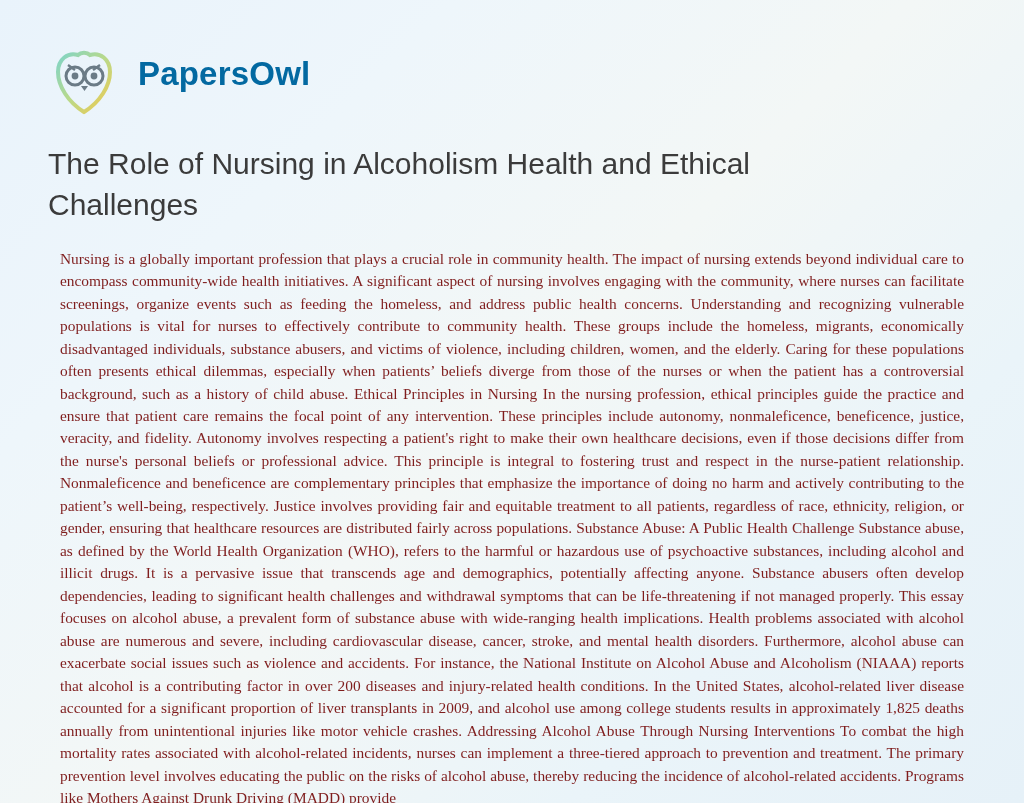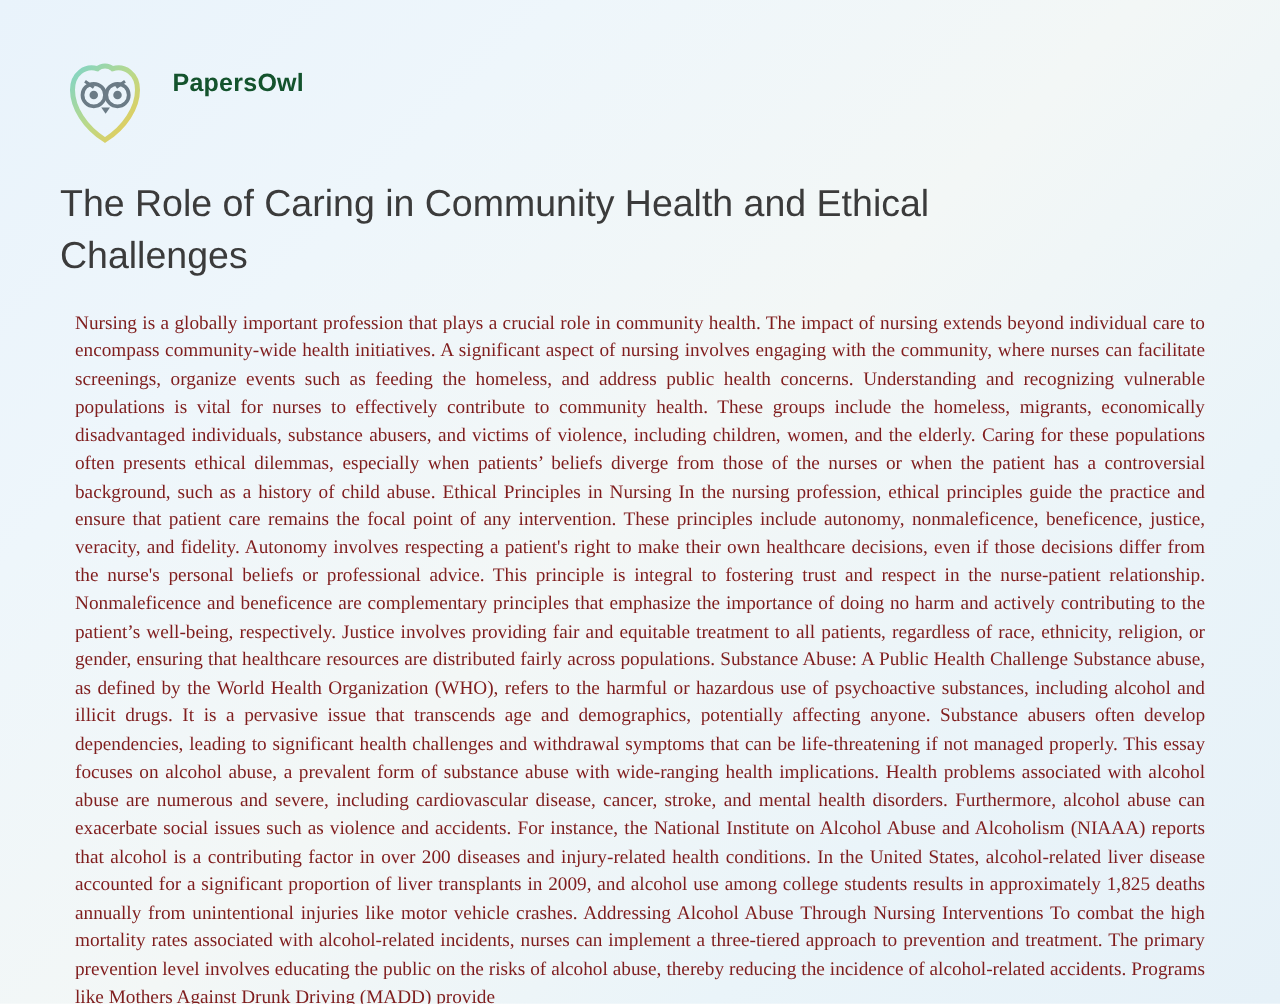--- a/index.html
+++ b/index.html
@@ -33,23 +33,23 @@
     position: relative;
     margin-top: 4px;
   }
   .brand-block {
     padding-top: 14px;
     min-width: 0;
     flex: 1 1 auto;
   }
   .brand-name {
     font-family: "Liberation Sans", sans-serif;
-    font-size: 20px;
+    font-size: 33px;
     font-weight: bold;
-    color: #14532d;
+    color: #0369a1;
     letter-spacing: 0.2px;
     line-height: 1.1;
   }
   .brand-url {
     font-family: "Liberation Sans", sans-serif;
     font-size: 15.5px;
     color: #8fb8cf;
     line-height: 1.45;
     margin-top: 4px;
     word-break: break-all;
@@ -99,17 +99,17 @@
         <path d="M20 19 L27 24 M52 19 L45 24" stroke="#6b7b86" stroke-width="2.4" fill="none"></path>
       </svg>
     </div>
 
     <div class="brand-block">
       <div class="brand-name">PapersOwl</div>
     </div>
 
   </div>
 
-  <h1 class="doc-title">The Role of Caring in Community Health and Ethical Challenges</h1>
+  <h1 class="doc-title">The Role of Nursing in Alcoholism Health and Ethical Challenges</h1>
 
   <p class="body-text">Nursing is a globally important profession that plays a crucial role in community health. The impact of nursing extends beyond individual care to encompass community-wide health initiatives. A significant aspect of nursing involves engaging with the community, where nurses can facilitate screenings, organize events such as feeding the homeless, and address public health concerns. Understanding and recognizing vulnerable populations is vital for nurses to effectively contribute to community health. These groups include the homeless, migrants, economically disadvantaged individuals, substance abusers, and victims of violence, including children, women, and the elderly. Caring for these populations often presents ethical dilemmas, especially when patients’ beliefs diverge from those of the nurses or when the patient has a controversial background, such as a history of child abuse. Ethical Principles in Nursing In the nursing profession, ethical principles guide the practice and ensure that patient care remains the focal point of any intervention. These principles include autonomy, nonmaleficence, beneficence, justice, veracity, and fidelity. Autonomy involves respecting a patient's right to make their own healthcare decisions, even if those decisions differ from the nurse's personal beliefs or professional advice. This principle is integral to fostering trust and respect in the nurse-patient relationship. Nonmaleficence and beneficence are complementary principles that emphasize the importance of doing no harm and actively contributing to the patient’s well-being, respectively. Justice involves providing fair and equitable treatment to all patients, regardless of race, ethnicity, religion, or gender, ensuring that healthcare resources are distributed fairly across populations. Substance Abuse: A Public Health Challenge Substance abuse, as defined by the World Health Organization (WHO), refers to the harmful or hazardous use of psychoactive substances, including alcohol and illicit drugs. It is a pervasive issue that transcends age and demographics, potentially affecting anyone. Substance abusers often develop dependencies, leading to significant health challenges and withdrawal symptoms that can be life-threatening if not managed properly. This essay focuses on alcohol abuse, a prevalent form of substance abuse with wide-ranging health implications. Health problems associated with alcohol abuse are numerous and severe, including cardiovascular disease, cancer, stroke, and mental health disorders. Furthermore, alcohol abuse can exacerbate social issues such as violence and accidents. For instance, the National Institute on Alcohol Abuse and Alcoholism (NIAAA) reports that alcohol is a contributing factor in over 200 diseases and injury-related health conditions. In the United States, alcohol-related liver disease accounted for a significant proportion of liver transplants in 2009, and alcohol use among college students results in approximately 1,825 deaths annually from unintentional injuries like motor vehicle crashes. Addressing Alcohol Abuse Through Nursing Interventions To combat the high mortality rates associated with alcohol-related incidents, nurses can implement a three-tiered approach to prevention and treatment. The primary prevention level involves educating the public on the risks of alcohol abuse, thereby reducing the incidence of alcohol-related accidents. Programs like Mothers Against Drunk Driving (MADD) provide</p>
 
 </div>
 
 </body></html>

